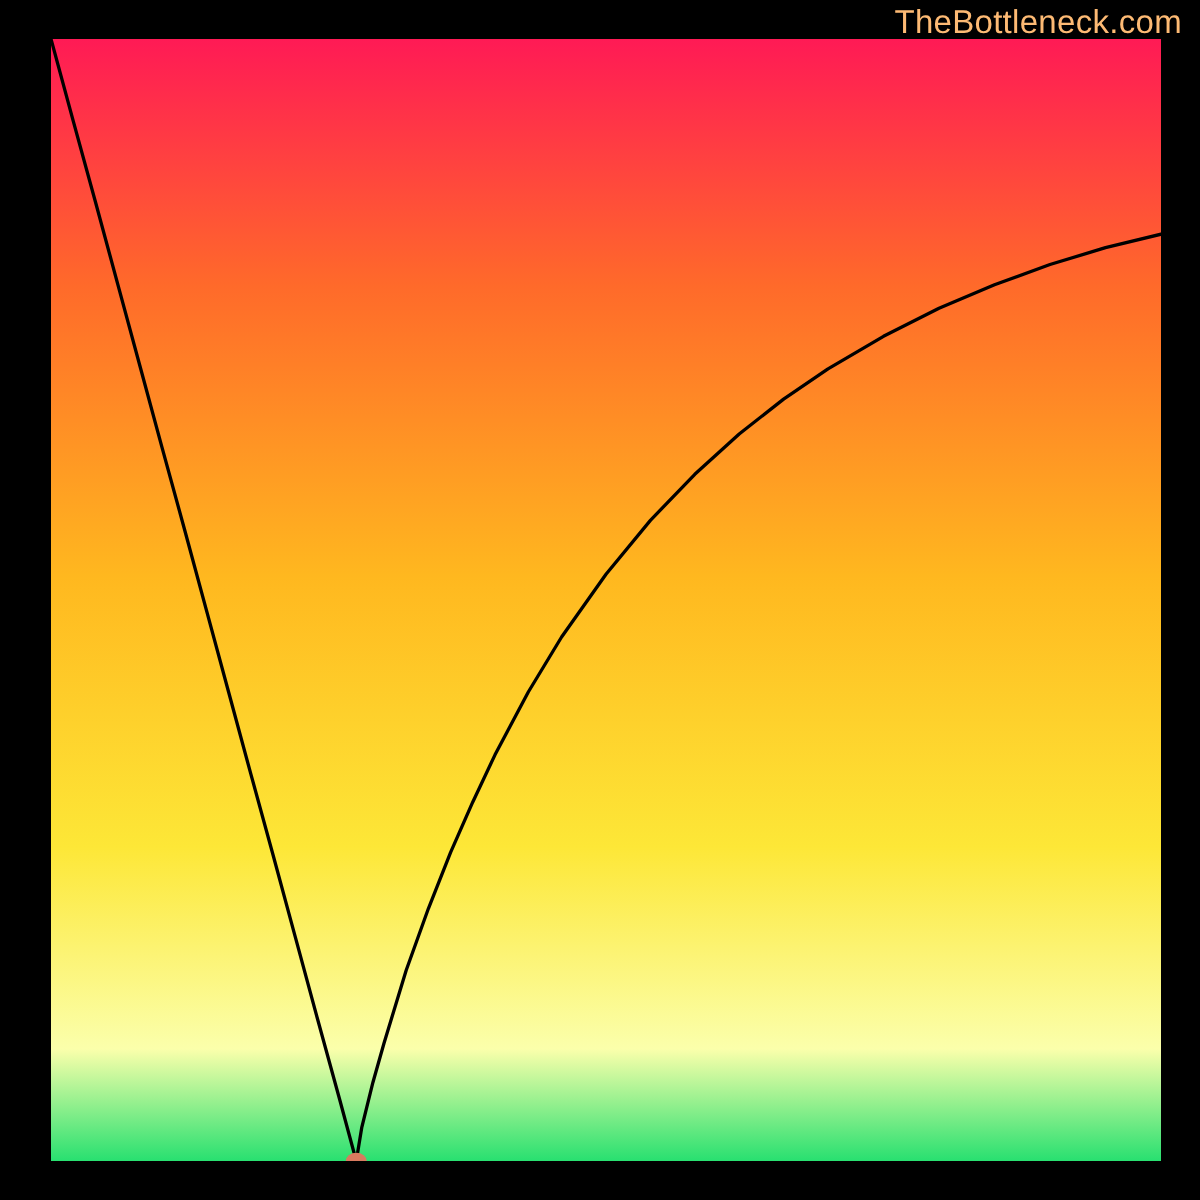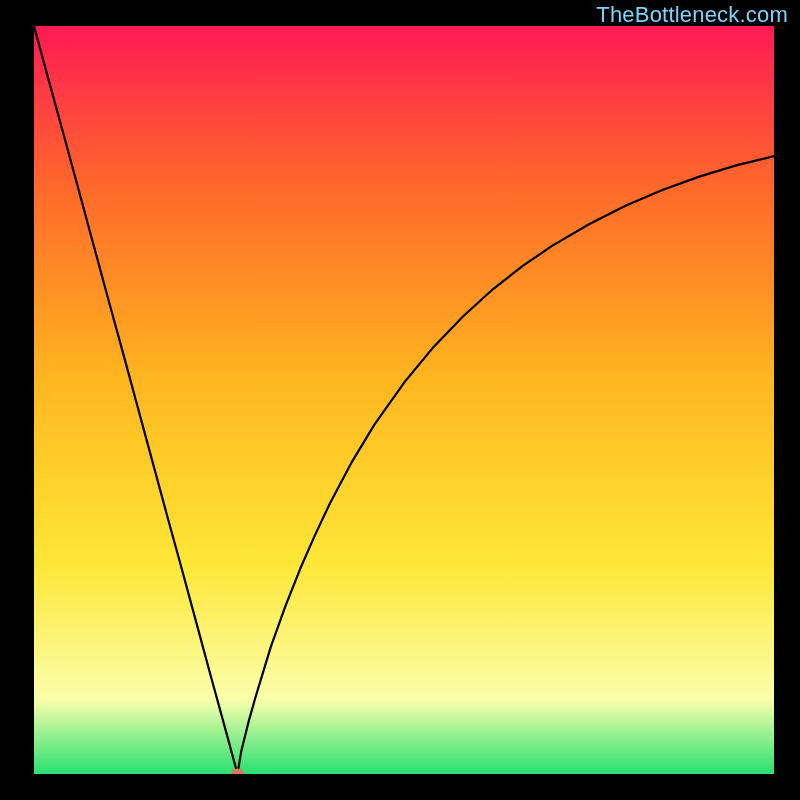--- a/index.html
+++ b/index.html
@@ -14,21 +14,21 @@
   .frame {
     position: relative;
     width: 800px;
     height: 800px;
     background: #000;
   }
   .watermark {
     position: absolute;
     top: 2px;
     right: 12px;
-    color: #7dd3fc;
+    color: #fdba74;
     font-size: 22px;
     font-weight: 500;
     letter-spacing: 0.2px;
     z-index: 10;
   }
   .plot-wrap {
     position: absolute;
     left: 34px;
     top: 26px;
     width: 740px;

